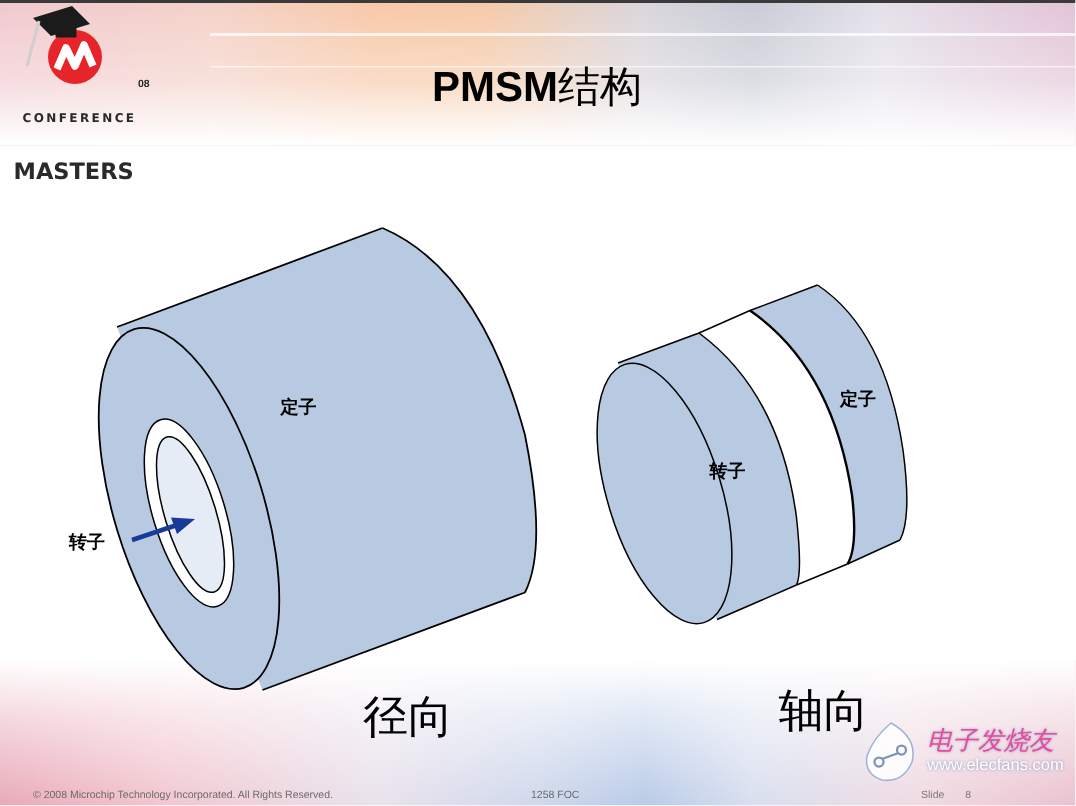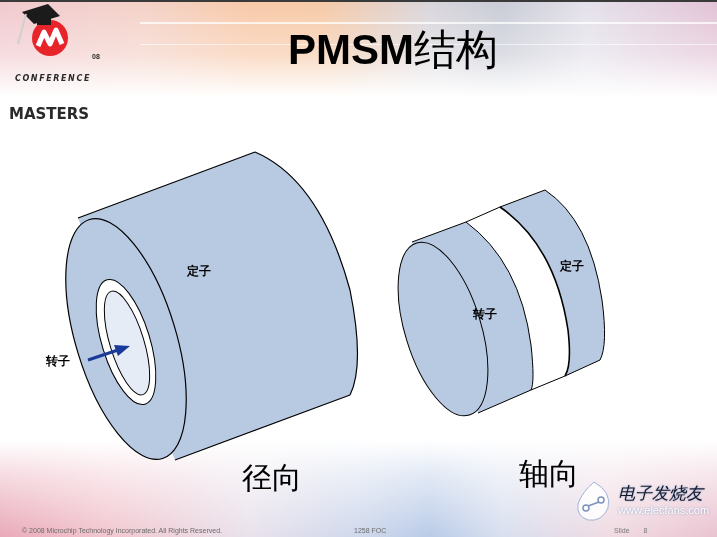--- a/index.html
+++ b/index.html
@@ -26,37 +26,37 @@
         linear-gradient(180deg, #ffffff 0%, rgba(255,255,255,0.6) 35%, rgba(255,255,255,0) 100%),
         linear-gradient(90deg, #e9a9b8 0%, #f2c6cf 15%, #e9e2ec 35%, #cfd8ec 50%, #b9cbe8 60%, #d8dfef 70%, #f0dbe3 85%, #eac2d0 100%);
     }
     .logo { position: absolute; left: 4px; top: 4px; width: 100px; height: 80px; }
     .logo-text {
       position: absolute; left: 5px; top: 53px; font-family: "DejaVu Sans", sans-serif;
       font-weight: bold; font-size: 15px; letter-spacing: 0px; color: #2a2a2a; margin-top: 48px;
     }
     .logo-sub {
       position: absolute; left: 11px; top: 70px; font-family: "DejaVu Sans", sans-serif;
-      font-weight: bold; font-size: 8px; letter-spacing: 1.6px; color: #2a2a2a; font-style: italic;
+      font-weight: bold; font-size: 8px; letter-spacing: 1.6px; color: #2a2a2a;
     }
     .logo-year { position: absolute; left: 88px; top: 49px; font-size: 7px; font-weight: bold; color: #2a2a2a; }
     .title {
-      position: absolute; left: 288px; top: 28px; font-size: 42px; font-weight: bold; color: #000;
-      line-height: 44px; white-space: nowrap;
+      position: absolute; left: 288px; top: 28px; font-size: 28px; font-weight: bold; color: #000;
+      line-height: 60px; white-space: nowrap;
     }
     .title .cn { font-weight: normal; font-family: "DejaVu Sans", sans-serif; }
     .diagram { position: absolute; left: 0; top: 0; width: 717px; height: 537px; }
     .label { position: absolute; font-weight: bold; font-size: 12px; color: #000; white-space: nowrap; font-family: Liberation Sans, sans-serif; }
     .caption { position: absolute; font-size: 30px; color: #000; white-space: nowrap; font-family: Liberation Sans, sans-serif; }
     .footer-copy { position: absolute; left: 22px; top: 527px; font-size: 7px; color: #6b6b6b; white-space: nowrap; }
     .footer-code { position: absolute; left: 354px; top: 527px; font-size: 7px; color: #6b6b6b; white-space: nowrap; }
     .footer-slide { position: absolute; left: 614px; top: 527px; font-size: 7px; color: #7a7a7a; white-space: nowrap; }
     .footer-slide span + span { margin-left: 14px; }
     .watermark { position: absolute; left: 574px; top: 478px; width: 140px; height: 50px; }
-    .wm-cn { position: absolute; left: 44px; top: 4px; font-size: 17px; font-style: italic; color: #0f172a; text-shadow: 0 0 2px #8aa0c8; white-space: nowrap; }
+    .wm-cn { position: absolute; left: 44px; top: 4px; font-size: 17px; font-style: italic; color: #ec4899; text-shadow: 0 0 2px #8aa0c8; white-space: nowrap; }
     .wm-url { position: absolute; left: 44px; top: 26px; font-size: 11px; color: #ffffff; text-shadow: 0 0 2px #7d92bb; white-space: nowrap; }
   </style>
 </head>
 <body>
 
 <div class="topbar"></div>
 <div class="header-bg"></div>
 <div class="header-stripe"></div>
 <div class="header-stripe s2"></div>
 <div class="footer-bg"></div>

